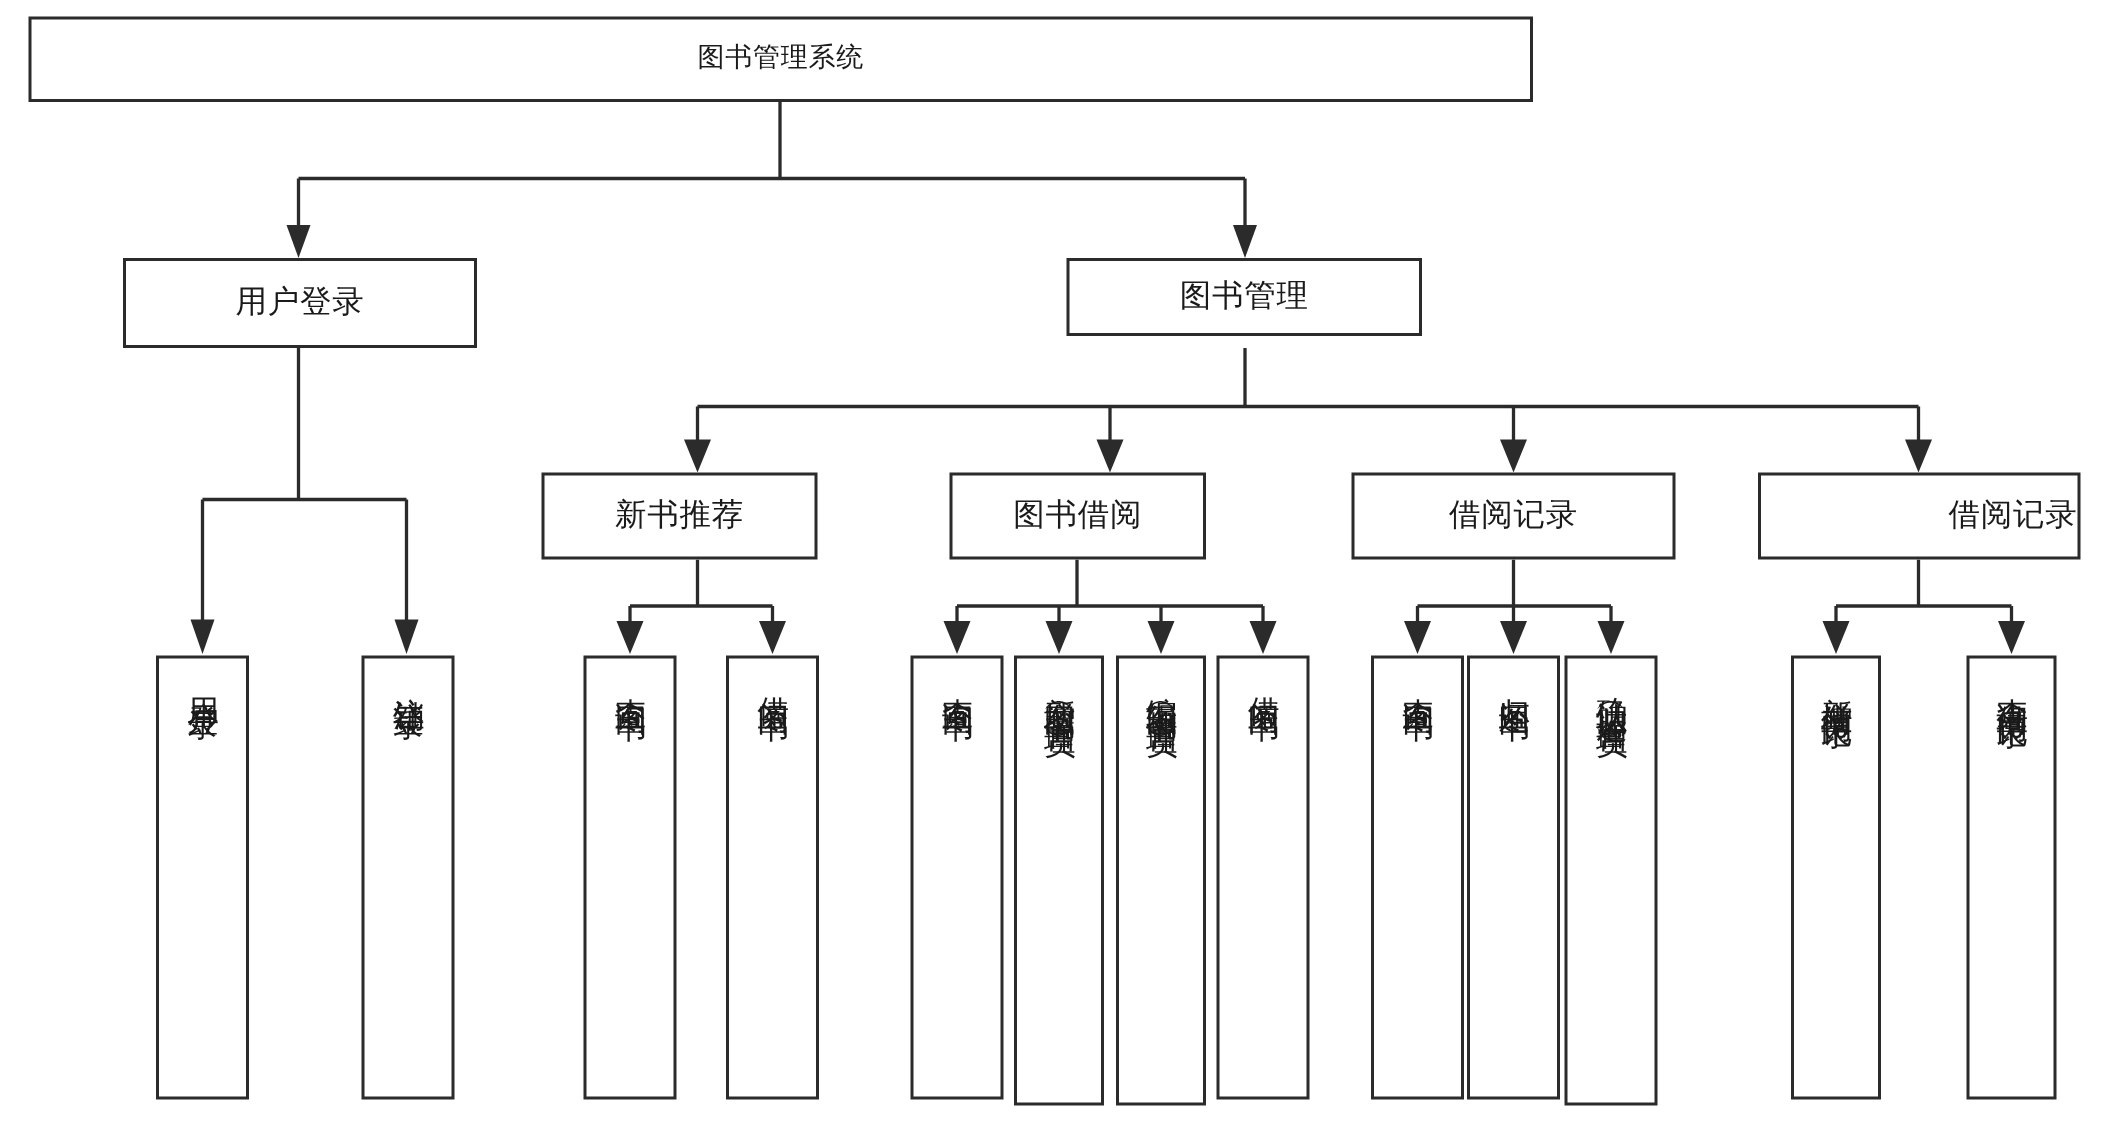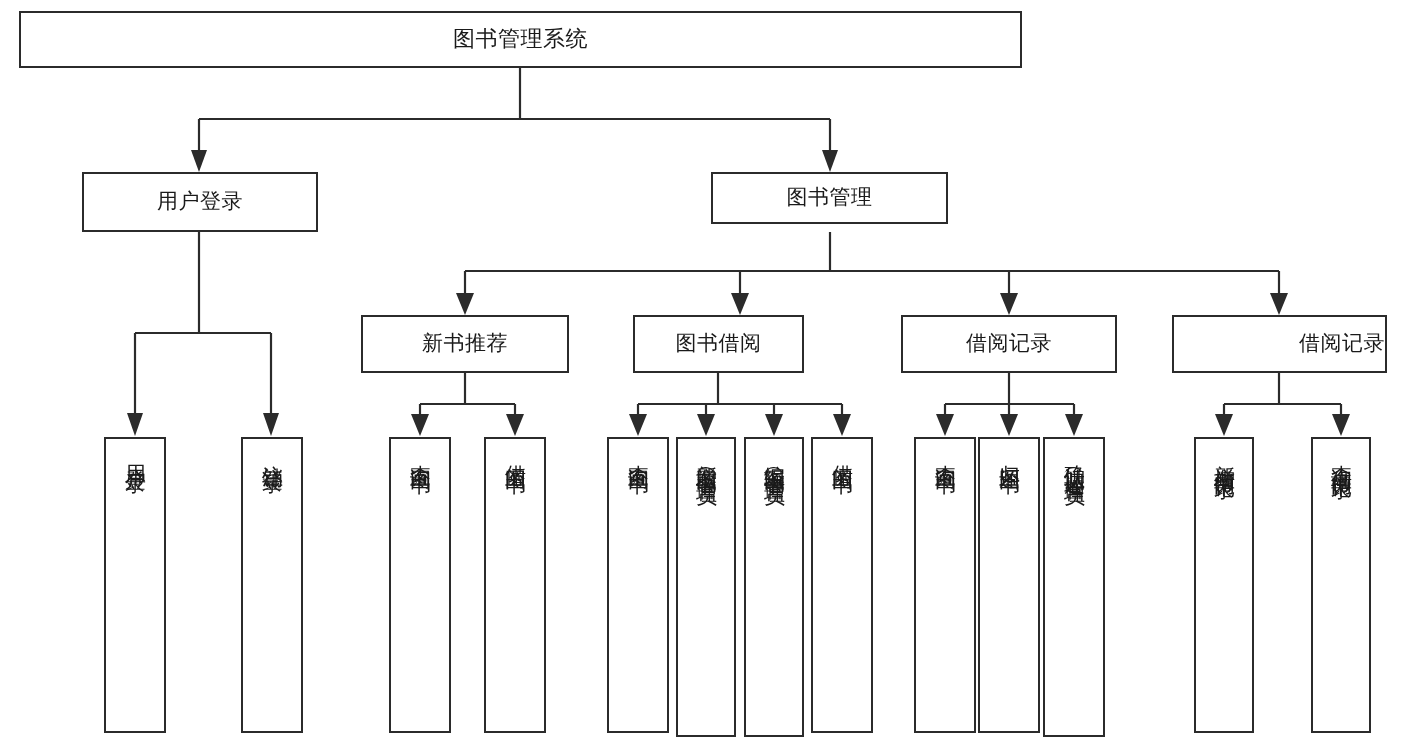--- a/index.html
+++ b/index.html
@@ -33,21 +33,21 @@
     display: block;
     text-align: center;
     line-height: 1.12;
     letter-spacing: 0.5px;
   }
   
   .node.horiz .label {
     writing-mode: horizontal-tb;
     font-size: 21px;
   }
-  .node.root .label { font-size: 22px; }
+  .node.root .label { font-size: 18px; }
   
   .node.vert {
     align-items: flex-start;
     justify-content: center;
     padding-top: 9px;
   }
   .node.vert .label {
     writing-mode: vertical-rl;
     text-orientation: upright;
     font-size: 21px;
@@ -165,21 +165,21 @@
     <span class="label">图书管理系统</span>
   </div>
 
   <div class="node horiz" style="left:82px; top:172px; width:236px; height:60px;">
     <span class="label">用户登录</span>
   </div>
   <div class="node horiz" style="left:711px; top:172px; width:237px; height:52px;">
     <span class="label">图书管理</span>
   </div>
 
-  <div class="node horiz" style="left:361px; top:315px; width:208px; height:58px;">
+  <div class="node horiz" style="left:361px; top:315px; width:184px; height:58px;">
     <span class="label">新书推荐</span>
   </div>
   <div class="node horiz" style="left:633px; top:315px; width:171px; height:58px;">
     <span class="label">图书借阅</span>
   </div>
   <div class="node horiz" style="left:901px; top:315px; width:216px; height:58px;">
     <span class="label">借阅记录</span>
   </div>
   <div class="node horiz" style="left:1172px; top:315px; width:215px; height:58px;justify-content:flex-end;">
     <span class="label">借阅记录</span>

